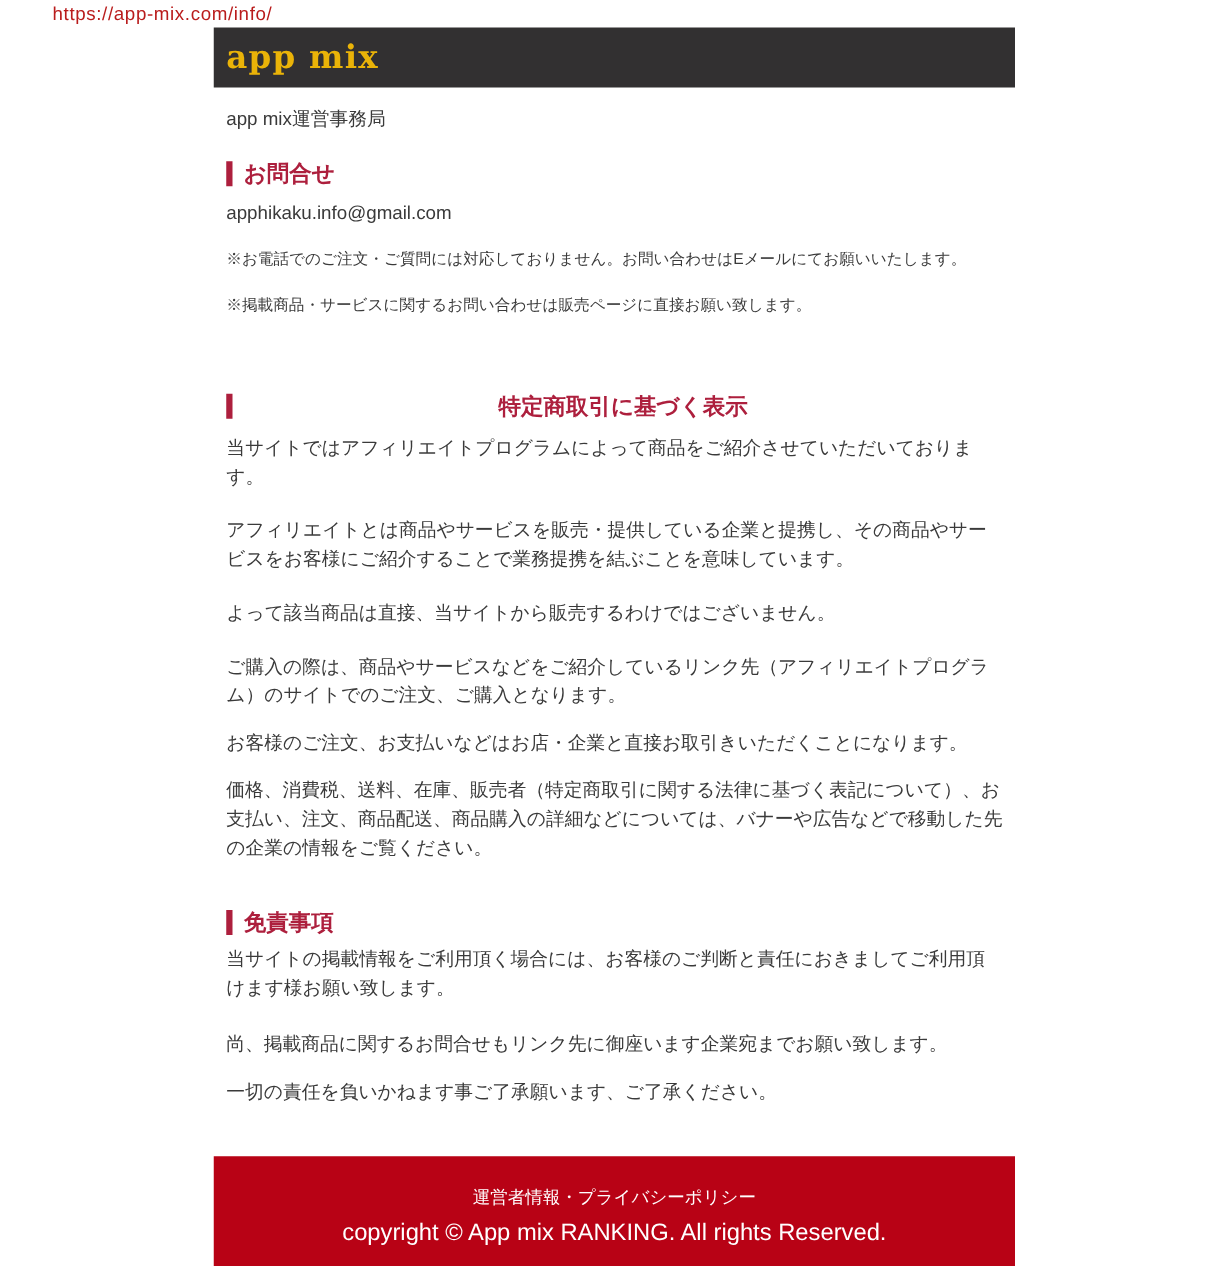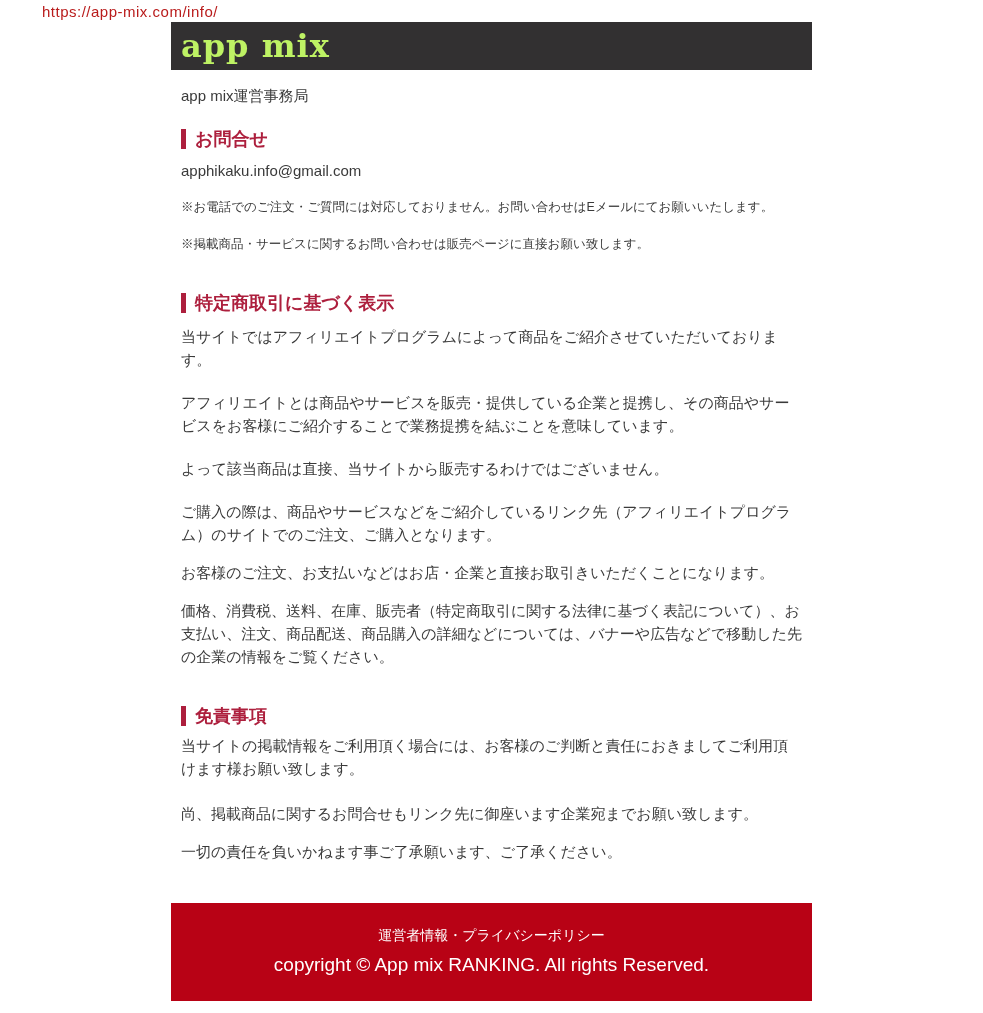--- a/index.html
+++ b/index.html
@@ -31,24 +31,24 @@
   }
   .site-header {
     height: 48px;
     background: #323031;
     display: flex;
     align-items: center;
     padding: 0 10px;
     box-sizing: border-box;
   }
   .logo {
-    color: #bef264;
+    color: #eab308;
     font-family: "DejaVu Serif", serif;
     font-weight: bold;
-    font-size: 32px;
+    font-size: 26px;
     letter-spacing: 1px;
     cursor: pointer;
   }
   .content {
     padding: 0 10px;
     overflow: hidden; 
   }
   p { margin: 0; }
   .body-text {
     font-size: 15px;
@@ -71,21 +71,21 @@
   .mt8  { margin-top: 8px; }
   .mt10 { margin-top: 10px; }
   .mt12 { margin-top: 12px; }
   .mt14 { margin-top: 14px; }
   .mt15 { margin-top: 15px; }
   .mt16 { margin-top: 16px; }
   .mt19 { margin-top: 19px; }
   .mt20 { margin-top: 20px; }
   .mt22 { margin-top: 22px; }
   .mt38 { margin-top: 38px; }
-  .mt40 { margin-top: 40px; }
+  .mt40 { margin-top: 62px; text-align: center; }
   .site-footer {
     margin-top: 40px;
     background: #b80215;
     color: #ffffff;
     text-align: center;
     padding: 22px 0 28px;
   }
   .footer-link {
     display: block;
     color: #ffffff;

